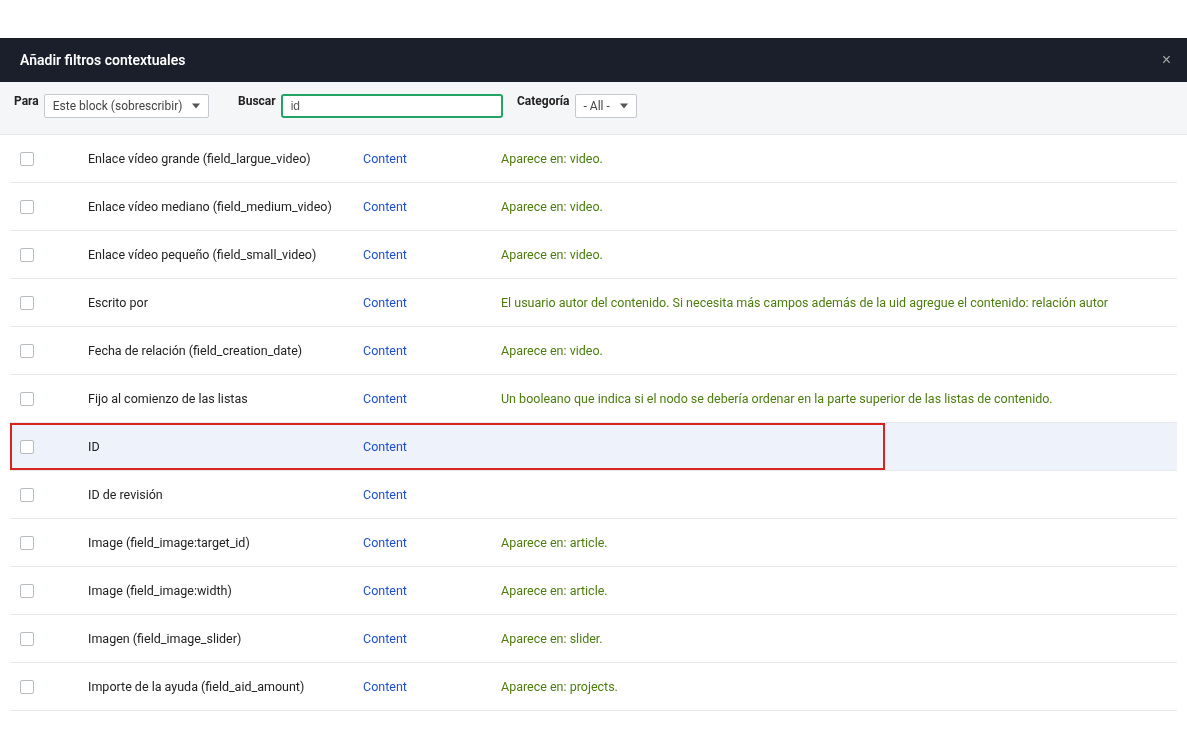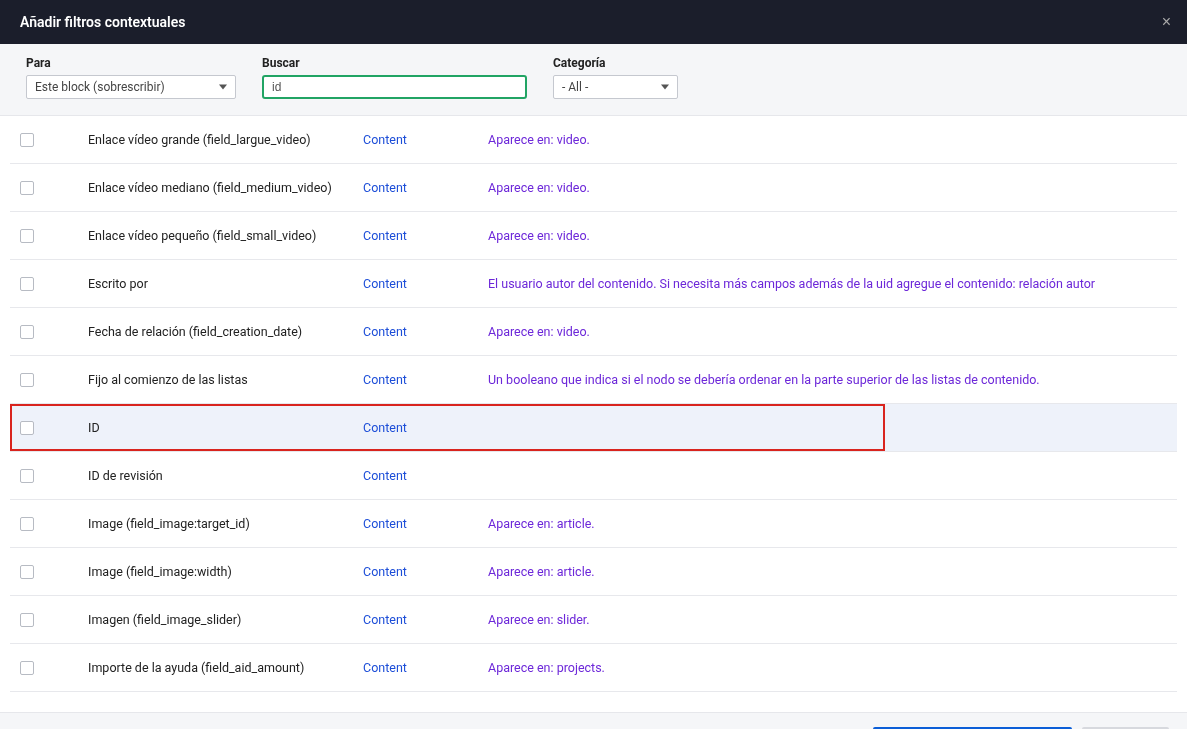--- a/index.html
+++ b/index.html
@@ -9,20 +9,21 @@
       font-size: 13px;
       color: #333;
     }
     .modal-header {
       background: #1b1e2b;
       color: #fff;
       padding: 14px 20px;
       font-weight: 600;
       font-size: 14px;
       position: relative;
+      margin-top: 38px;
     }
     .close-btn {
       position: absolute;
       right: 16px;
       top: 50%;
       transform: translateY(-50%);
       color: #aaa;
       font-size: 16px;
       cursor: pointer;
       background: none;
@@ -32,23 +33,22 @@
       background: #f5f6f8;
       padding: 12px 14px 16px;
       border-bottom: 1px solid #e6e7eb;
     }
     .filter-row {
       display: flex;
       gap: 14px;
     }
     .filter-group {
       display: flex;
-      flex-direction: column;
+      flex-direction: row;
       gap: 5px;
-      margin-left: 12px;
     }
     .filter-label {
       font-weight: 700;
       font-size: 12px;
       color: #222;
     }
     .select-box {
       border: 1px solid #c5c8cf;
       background: #fff;
       height: 24px;
@@ -99,21 +99,21 @@
     .cb-cell { width: 36px; display:flex; }
     .cb {
       width: 14px; height: 14px;
       border: 1px solid #b7bbc3;
       border-radius: 2px;
       background: #fff;
       cursor: pointer;
     }
     .name-cell { width: 275px; color: #222; margin-left: 32px; }
     .cat-cell { width: 125px; color: #1d4ed8; }
-    .desc-cell { flex: 1; color: #6d28d9; }
+    .desc-cell { flex: 1; color: #4d7c0f; margin-left: 13px; }
     .footer {
       background: #f5f6f8;
       border-top: 1px solid #e6e7eb;
       padding: 14px 18px;
       display: flex;
       justify-content: flex-end;
       gap: 10px;
     }
     .btn {
       padding: 8px 16px;

